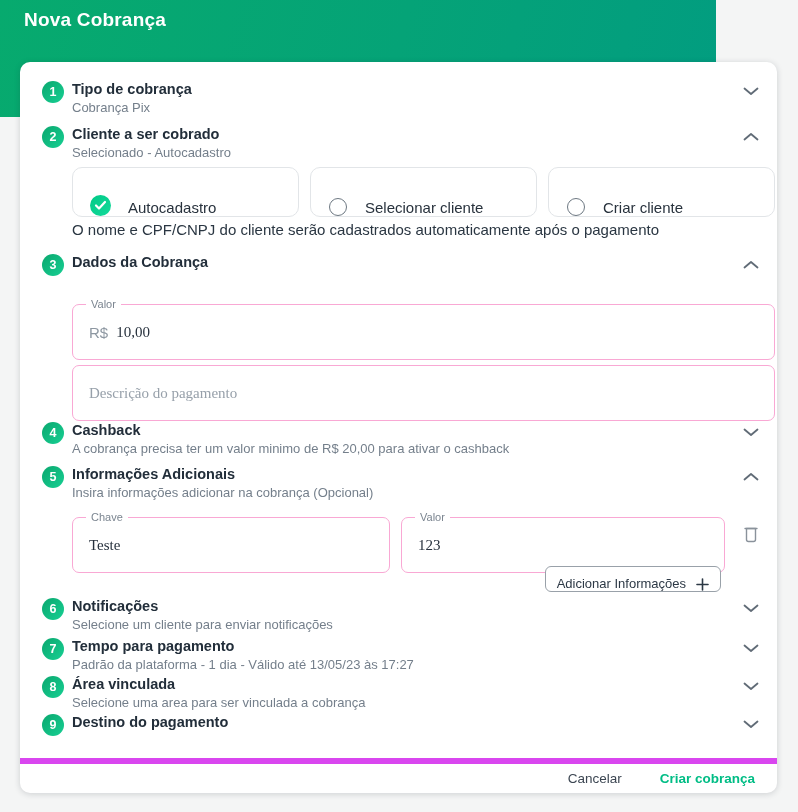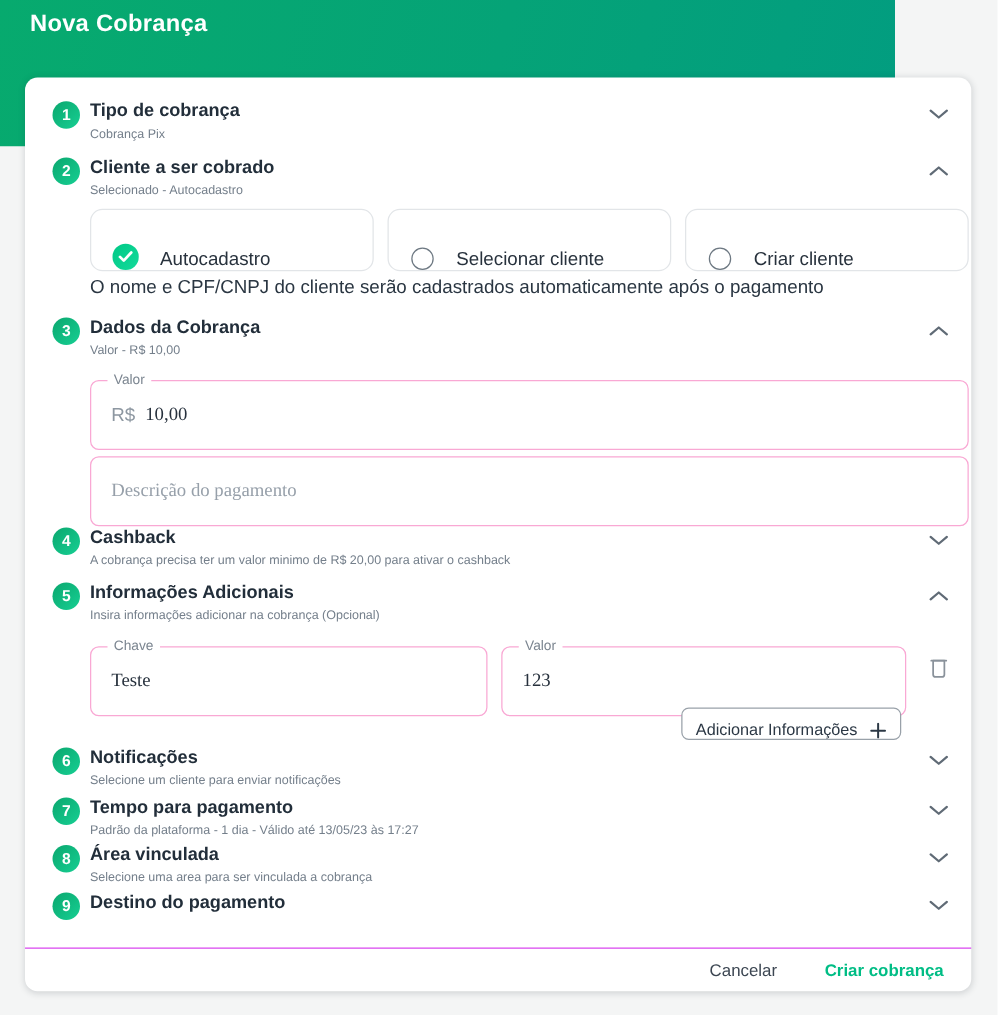--- a/index.html
+++ b/index.html
@@ -29,21 +29,21 @@
   }
   .num {
     width:22px; height:22px; border-radius:50%;
     background:linear-gradient(135deg,#0aa76e,#17cf93);
     color:#fff; font-size:12.5px; font-weight:700;
     display:flex; align-items:center; justify-content:center;
     flex:0 0 22px; margin-top:0;
   }
   .sec-text { margin-left:8px; flex:1 1 auto; min-width:0; }
   .sec-title { font-size:14.5px; font-weight:700; color:#222e3a; line-height:16px; }
-  .sec-sub { font-size:10px; color:#747f8b; line-height:15px; margin-top:3px; }
+  .sec-sub { font-size:13px; color:#747f8b; line-height:15px; margin-top:3px; }
   .chev { flex:0 0 auto; margin-top:6px; margin-left:10px; }
   .chev svg { display:block; }
   .chev.up svg { transform:rotate(180deg); }
 
   .radio-row { position:absolute; top:105px; left:52px; width:703px; height:50px; display:flex; gap:11px; }
   .radio-card {
     flex:1 1 0; border:1px solid #e2e5e8; border-radius:10px; background:#fff;
     display:flex; align-items:flex-end; padding-left:17px; cursor:pointer;
   }
   .radio-card .opt-label { margin-left:17px; font-size:15px; color:#28323d; }
@@ -76,21 +76,21 @@
   .trash-btn { position:absolute; top:462px; right:17px; width:18px; height:20px; cursor:pointer; }
   .add-btn {
     position:absolute; top:504px; right:56px; height:26px;
     border:1px solid #99a1a9; border-radius:6px; background:#fff;
     display:flex; align-items:flex-end; padding:0 11px; gap:10px; cursor:pointer;
   }
   .add-btn .add-label { font-size:13px; color:#2c3845; }
 
   .footer {
     position:absolute; left:0; right:0; top:696px; height:35px;
-    border-top:1px solid #d946ef;
+    border-top:6px solid #d946ef;
     display:flex; align-items:center; justify-content:flex-end;
     padding-right:18px; gap:30px;
   }
   .btn-text { background:none; border:none; font-family:inherit; font-size:13.5px; cursor:pointer; padding:2px 4px; }
   .btn-cancel { color:#3c4document6; color:#3c4652; }
   .btn-submit { color:#00bd85; font-weight:700; }
 </style>
 </head>
 <body>
 
@@ -143,21 +143,20 @@
       <span class="radio-circle"></span>
       <span class="opt-label">Criar cliente</span>
     </div>
   </div>
   <div class="note">O nome e CPF/CNPJ do cliente serão cadastrados automaticamente após o pagamento</div>
 
   <div class="sec" style="top:192px">
     <div class="num">3</div>
     <div class="sec-text">
       <div class="sec-title">Dados da Cobrança</div>
-      <div class="sec-sub">Valor - R$ 10,00</div>
     </div>
     <span class="chev up">
       <svg width="16" height="9" viewBox="0 0 16 9">
           <polyline points="1.5,1.5 8,7 14.5,1.5" fill="none" stroke="#606b76" stroke-width="1.8" stroke-linecap="round" stroke-linejoin="round"></polyline>
         </svg>
     </span>
   </div>
 
   <div class="field" style="top:242px; left:52px; width:703px;">
     <span class="flabel">Valor</span>

